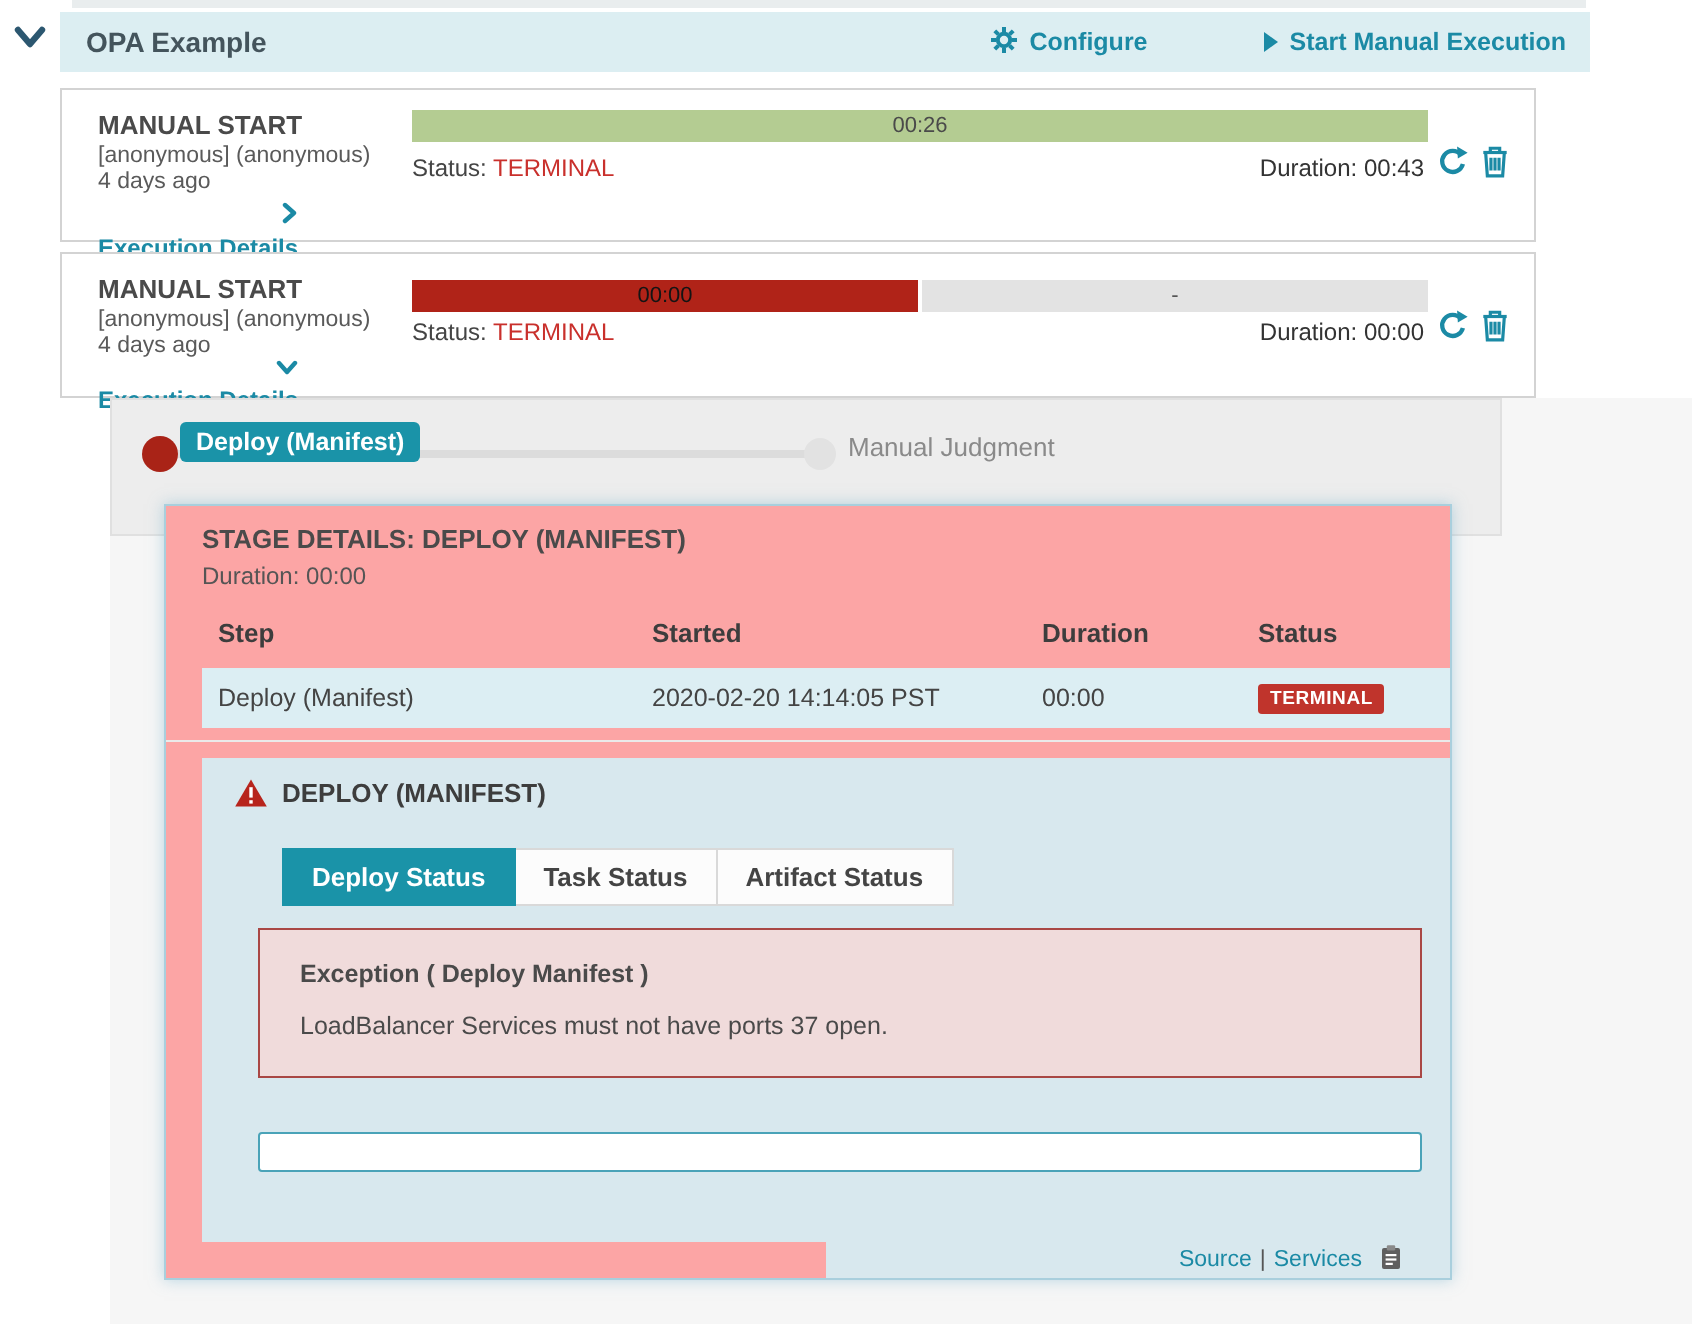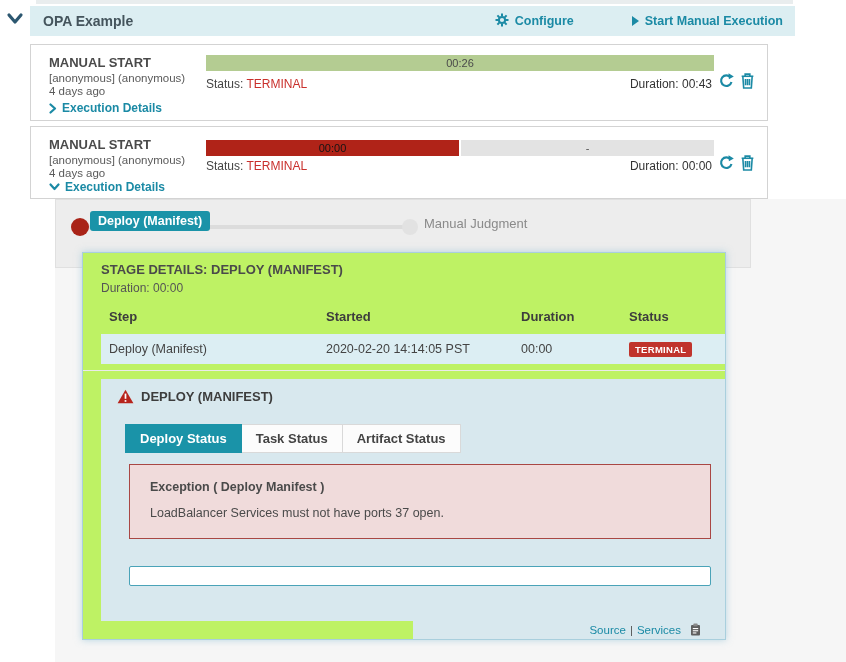--- a/index.html
+++ b/index.html
@@ -29,22 +29,22 @@
   .header-link { color:#1b8aa5; font-size:12.5px; font-weight:700; display:flex; align-items:center; gap:6px; cursor:pointer; }
   .play-icon { width:0; height:0; border-left:7px solid #1b8aa5; border-top:5px solid transparent; border-bottom:5px solid transparent; }
 
   
   .exec-card { position:absolute; left:30px; width:738px; background:#fff; border:1px solid #d3d3d3; }
   #card1 { top:44px; height:77px; }
   #card2 { top:126px; height:73px; }
   .trigger { position:absolute; left:18px; top:10px; font-size:13px; font-weight:700; color:#4a4a4a; }
   .user    { position:absolute; left:18px; top:27px; font-size:11.5px; color:#5a5a5a; }
   .ago     { position:absolute; left:18px; top:40px; font-size:11.5px; color:#5a5a5a; }
-  .details-link { position:absolute; left:18px; display:flex; align-items:center; gap:5px;
-                  font-size:12px; font-weight:700; color:#1b8aa5; cursor:pointer; }
+  .details-link { position:absolute; left:18px; display:flex; align-items:flex-end; gap:5px;
+                  font-size:12px; font-weight:700; color:#1b8aa5; cursor:pointer;flex-direction:column; }
   #card1 .details-link { top:56px; }
   #card2 .details-link { top:53px; }
   .bars { position:absolute; left:175px; width:508px; height:16px; display:flex; gap:2px; }
   #card1 .bars { top:10px; } #card2 .bars { top:13px; }
   .bar { flex:1; display:flex; align-items:center; justify-content:center; font-size:11px; }
   .bar.succeeded { background:#b4cc92; color:#4a4a4a; }
   .bar.failed    { background:#cc6f6b; color:#ffffff; }
   .bar.terminal  { background:#b02318; color:#141414; }
   .bar.empty     { background:#e3e3e3; color:#555; }
   .status-line { position:absolute; left:175px; font-size:12px; color:#444; }
@@ -59,39 +59,39 @@
   .graph-panel { position:absolute; left:55px; top:199px; width:696px; height:69px;
                  background:#ededed; border:1px solid #e0e0e0; }
   .connector { position:absolute; left:30px; top:25px; width:325px; height:4px; background:#dcdcdc; border-radius:2px; }
   .node-red  { position:absolute; left:15px; top:18px; width:18px; height:18px; border-radius:50%; background:#a92317; cursor:pointer; }
   .node-gray { position:absolute; left:346px; top:19px; width:16px; height:16px; border-radius:50%; background:#e2e2e2; cursor:pointer; }
   .stage-label-active { position:absolute; left:34px; top:11px; background:#1a93a8; color:#fff;
                         font-size:12.5px; font-weight:700; padding:3px 8px; border-radius:3px; cursor:pointer; }
   .stage-label-inactive { position:absolute; left:368px; top:16px; color:#8a8a8a; font-size:13px; cursor:pointer; }
 
   
-  .stage-panel { position:absolute; left:82px; top:252px; width:644px; height:388px; background:#bef264;
+  .stage-panel { position:absolute; left:82px; top:252px; width:644px; height:388px; background:#fca5a5;
                  border:1px solid #a9cfdd; box-shadow:0 0 7px rgba(120,180,205,.5); }
   .sd-title    { position:absolute; left:18px; top:9px;  font-size:13px; font-weight:700; color:#4a4a4a; }
   .sd-duration { position:absolute; left:18px; top:28px; font-size:12px; color:#555; }
   .tbl-header  { position:absolute; left:18px; top:56px; width:624px; height:20px;
                  font-size:13px; font-weight:700; color:#3d3d3d; }
   .tbl-header span, .tbl-row .cell { position:absolute; top:0; }
   .c0 { left:8px; } .c1 { left:193px;margin-left:32px; } .c2 { left:420px; } .c3 { left:528px; }
   .tbl-row { position:absolute; left:18px; top:81px; width:624px; height:30px; background:#dceef3;
              font-size:12.5px; color:#444; }
   .tbl-row .cell { line-height:30px; }
   .badge-terminal { position:absolute; left:528px; top:8px; background:#c0342c; color:#fff;
                     font-size:9.5px; font-weight:700; padding:2px 6px; border-radius:2px; letter-spacing:.3px; }
   .row-sep { position:absolute; left:0; top:117px; width:100%; height:1px; background:#eaeaea; }
 
   .sd-section { position:absolute; left:18px; top:126px; right:0; height:242px; background:#d8e8ee; }
   .sec-header { position:absolute; left:16px; top:10px; display:flex; align-items:center; gap:7px;
                 font-size:13px; font-weight:700; color:#3d3d3d; }
-  .tabs { position:absolute; left:24px; top:45px; display:flex; }
+  .tabs { position:absolute; left:40px; top:45px; display:flex; }
   .tab { font-size:13px; font-weight:700; padding:6px 14px; background:#fcfcfc; color:#444;
          border:1px solid #d9d9d9; border-left:none; cursor:pointer; }
   .tab:first-child { border-left:1px solid #d9d9d9; }
   .tab.active { background:#1a93a8; color:#fff; border-color:#1a93a8; }
   .error-box { position:absolute; left:28px; top:85px; width:582px; height:75px;
                background:#f0dbdb; border:1px solid #a94744; }
   .error-title { position:absolute; left:20px; top:15px; font-size:12.5px; font-weight:700; color:#4a4a4a; }
   .error-msg   { position:absolute; left:20px; top:41px; font-size:12.5px; color:#4a4a4a; }
   .empty-input { position:absolute; left:28px; top:187px; width:582px; height:20px;
                  background:#fff; border:1px solid #4aa3b8; border-radius:2px; }

